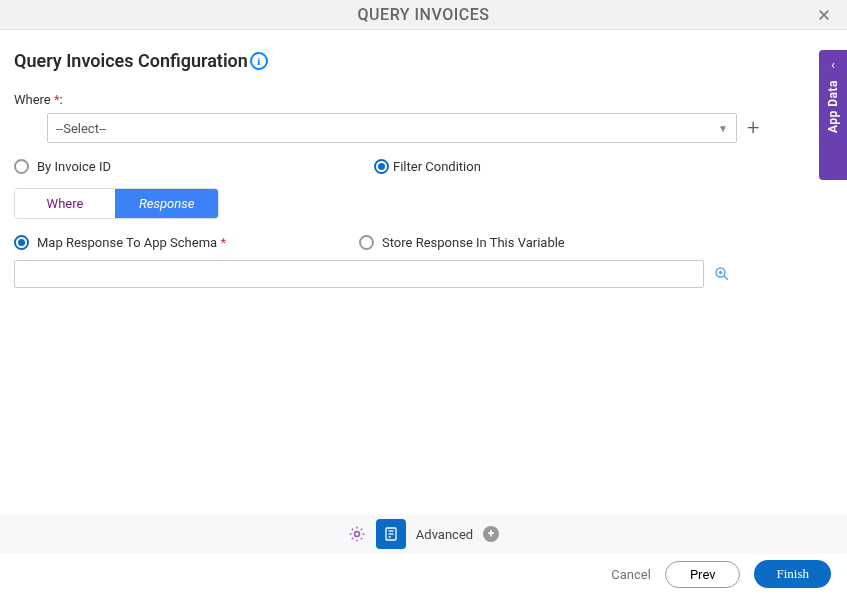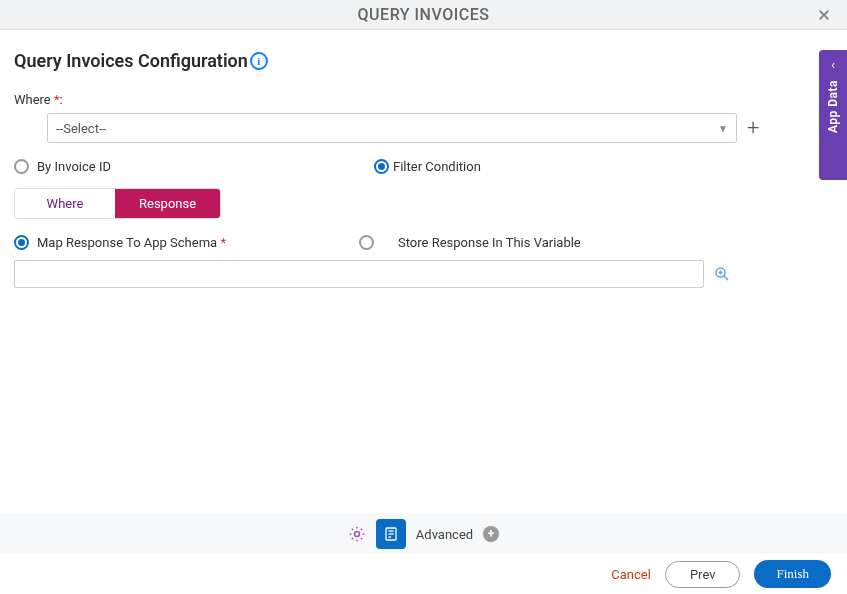--- a/index.html
+++ b/index.html
@@ -167,39 +167,40 @@
       padding: 7px 24px;
       font-size: 13px;
       background: #fff;
       color: #701a75;
       cursor: pointer;
       border: none;
       text-align: center;
       min-width: 100px;
     }
     .tab-btn.active {
-      background: #be185d;
+      background: #3b82f6;
       color: #fff;
+      font-style: italic;
     }
     .response-radio-row {
       display: flex;
       align-items: center;
       margin-bottom: 10px;
       text-align: center;
     }
     .response-radio-group-1 {
       display: flex;
       align-items: center;
       gap: 8px;
       width: 345px;
     }
     .response-radio-group-2 {
       display: flex;
       align-items: center;
-      gap: 24px;
+      gap: 8px;
     }
     .schema-input-row {
       display: flex;
       align-items: center;
       gap: 10px;
     }
     .schema-input {
       flex: 0 0 690px;
       height: 28px;
       border: 1px solid #ccc;
@@ -268,31 +269,31 @@
       display: flex;
       align-items: center;
       justify-content: flex-end;
       gap: 14px;
       padding: 0 16px;
       background: #fff;
     }
     .btn-cancel {
       background: none;
       border: none;
-      color: #c2410c;
+      color: #737373;
       font-size: 13px;
       cursor: pointer;
     }
     .btn-prev {
       background: #fff;
       border: 1px solid #999;
       border-radius: 14px;
       padding: 5px 24px;
       font-size: 13px;
-      color: #404040;
+      color: #000000;
       cursor: pointer;
     }
     .btn-finish {
       background: #0a6cc7;
       border: none;
       border-radius: 14px;
       padding: 6px 22px;
       font-size: 13px;
       color: #fff;
       cursor: pointer;

